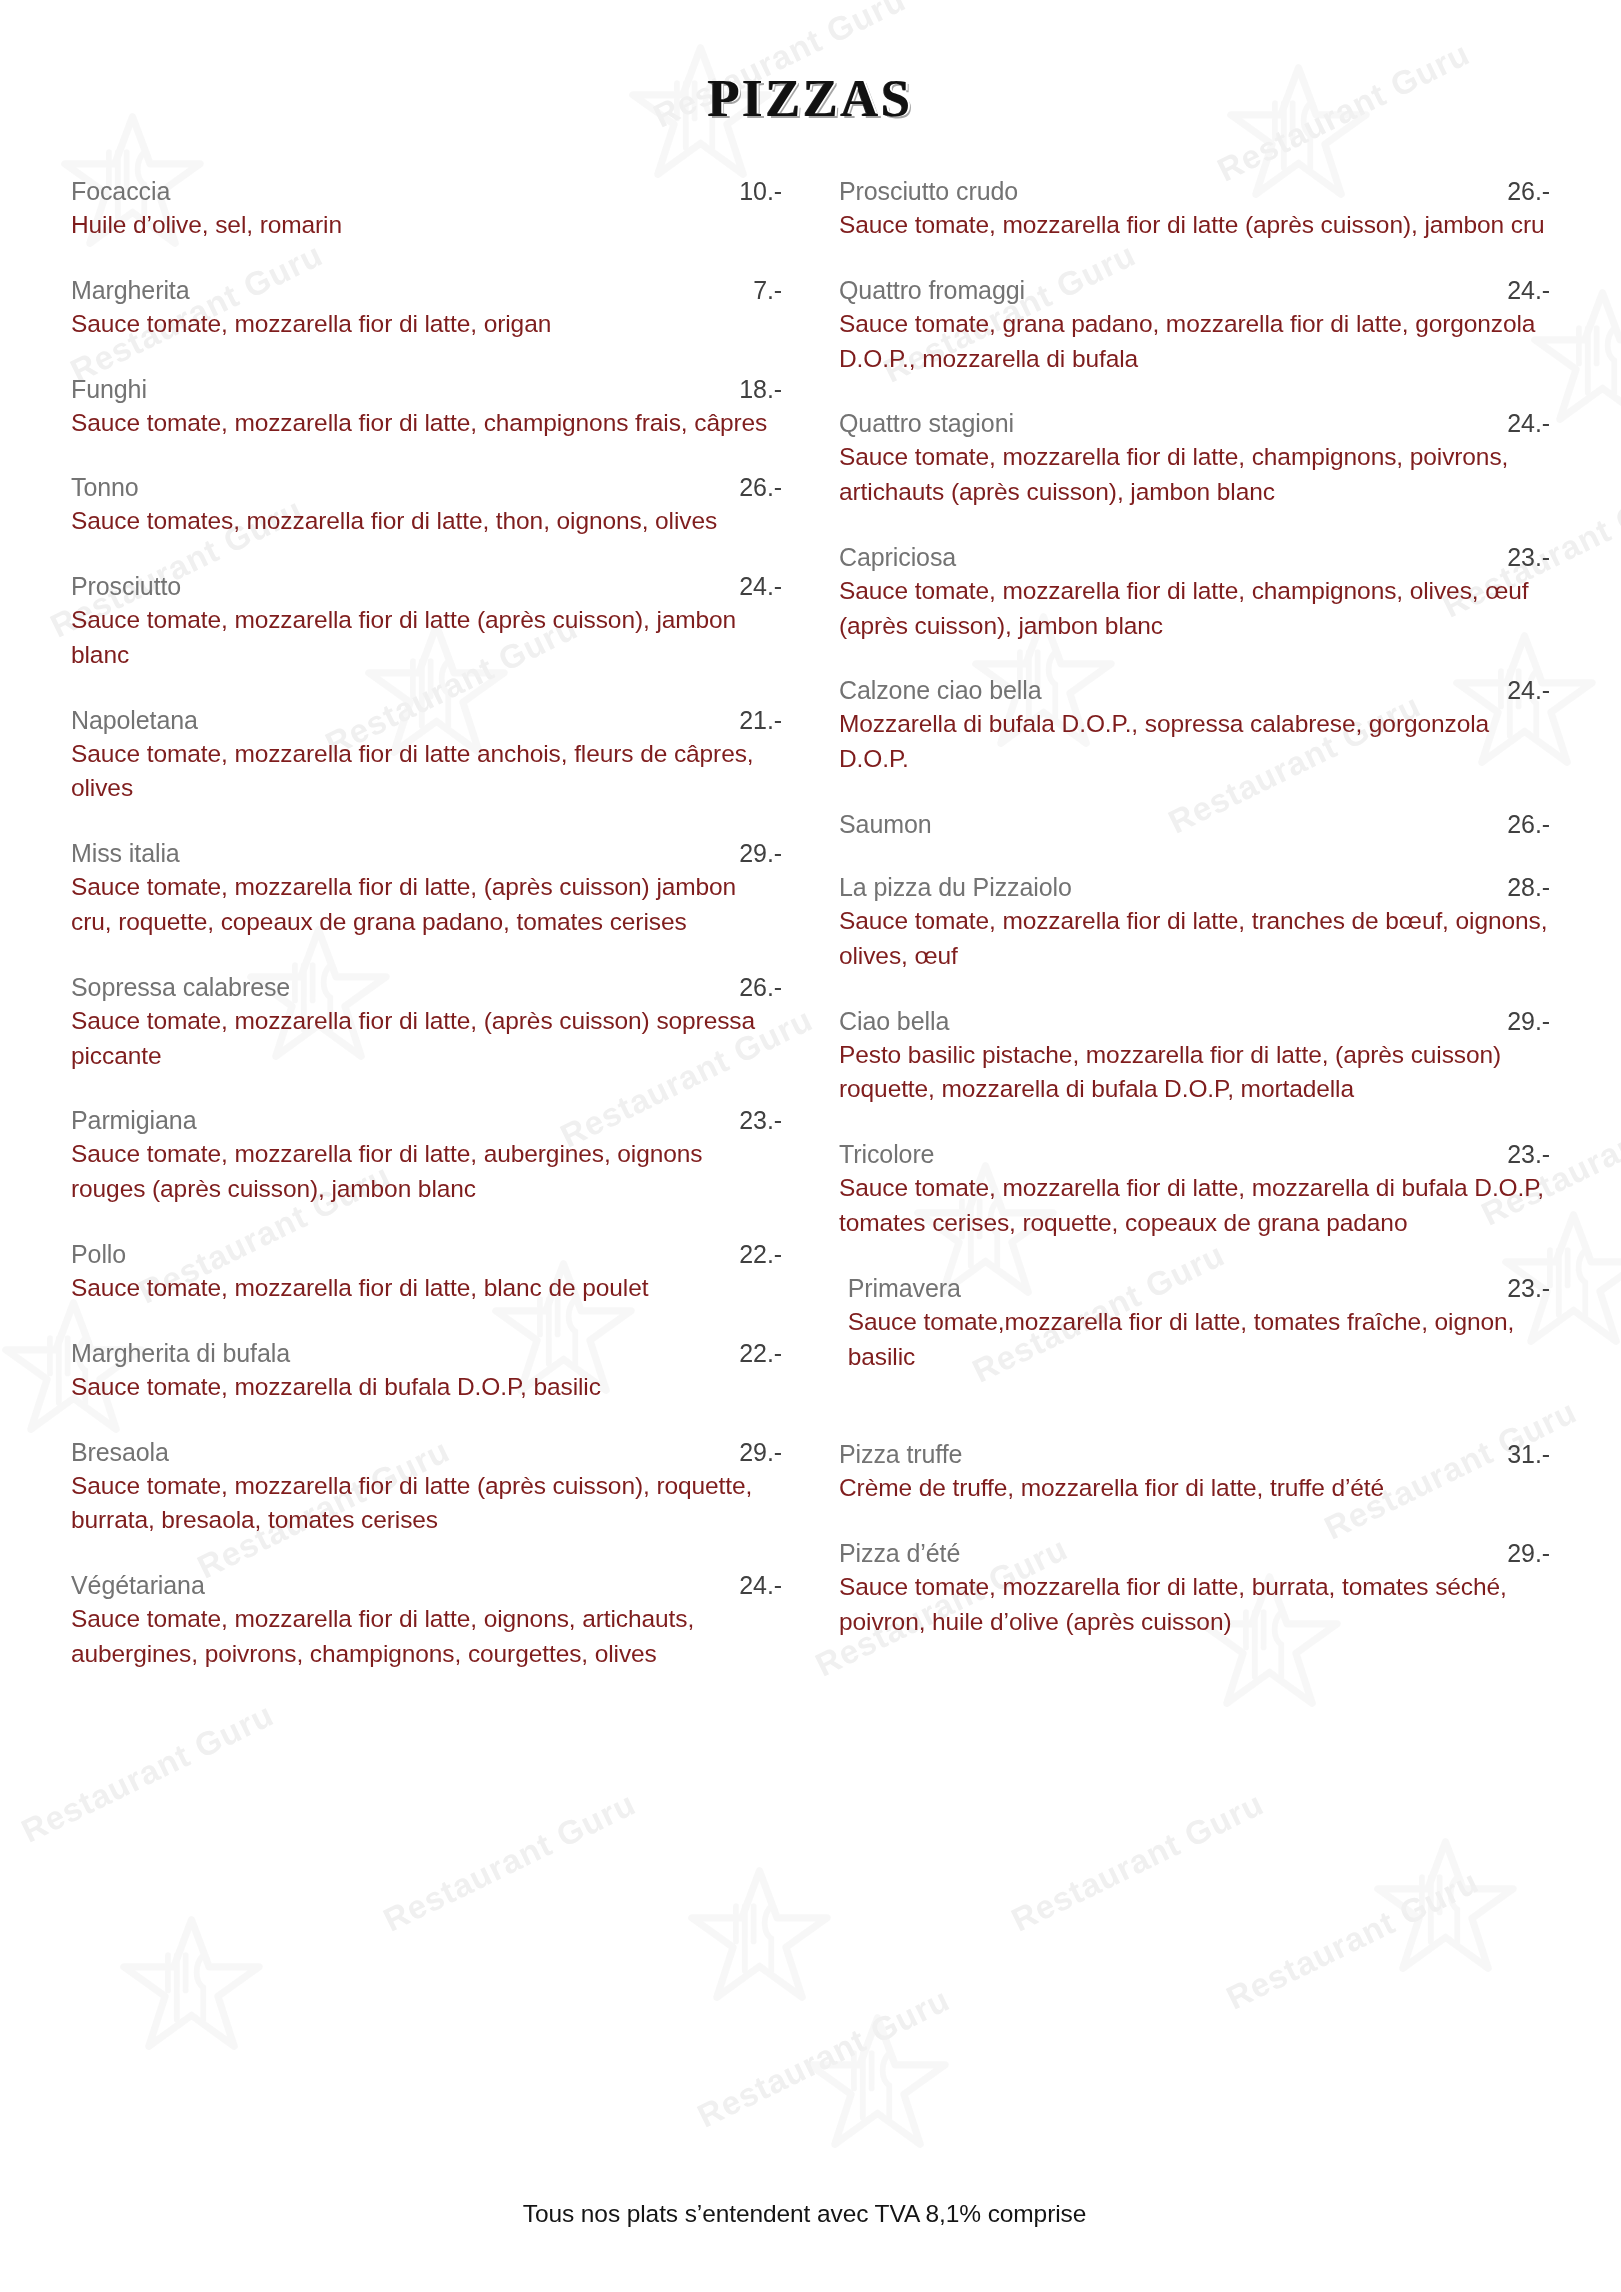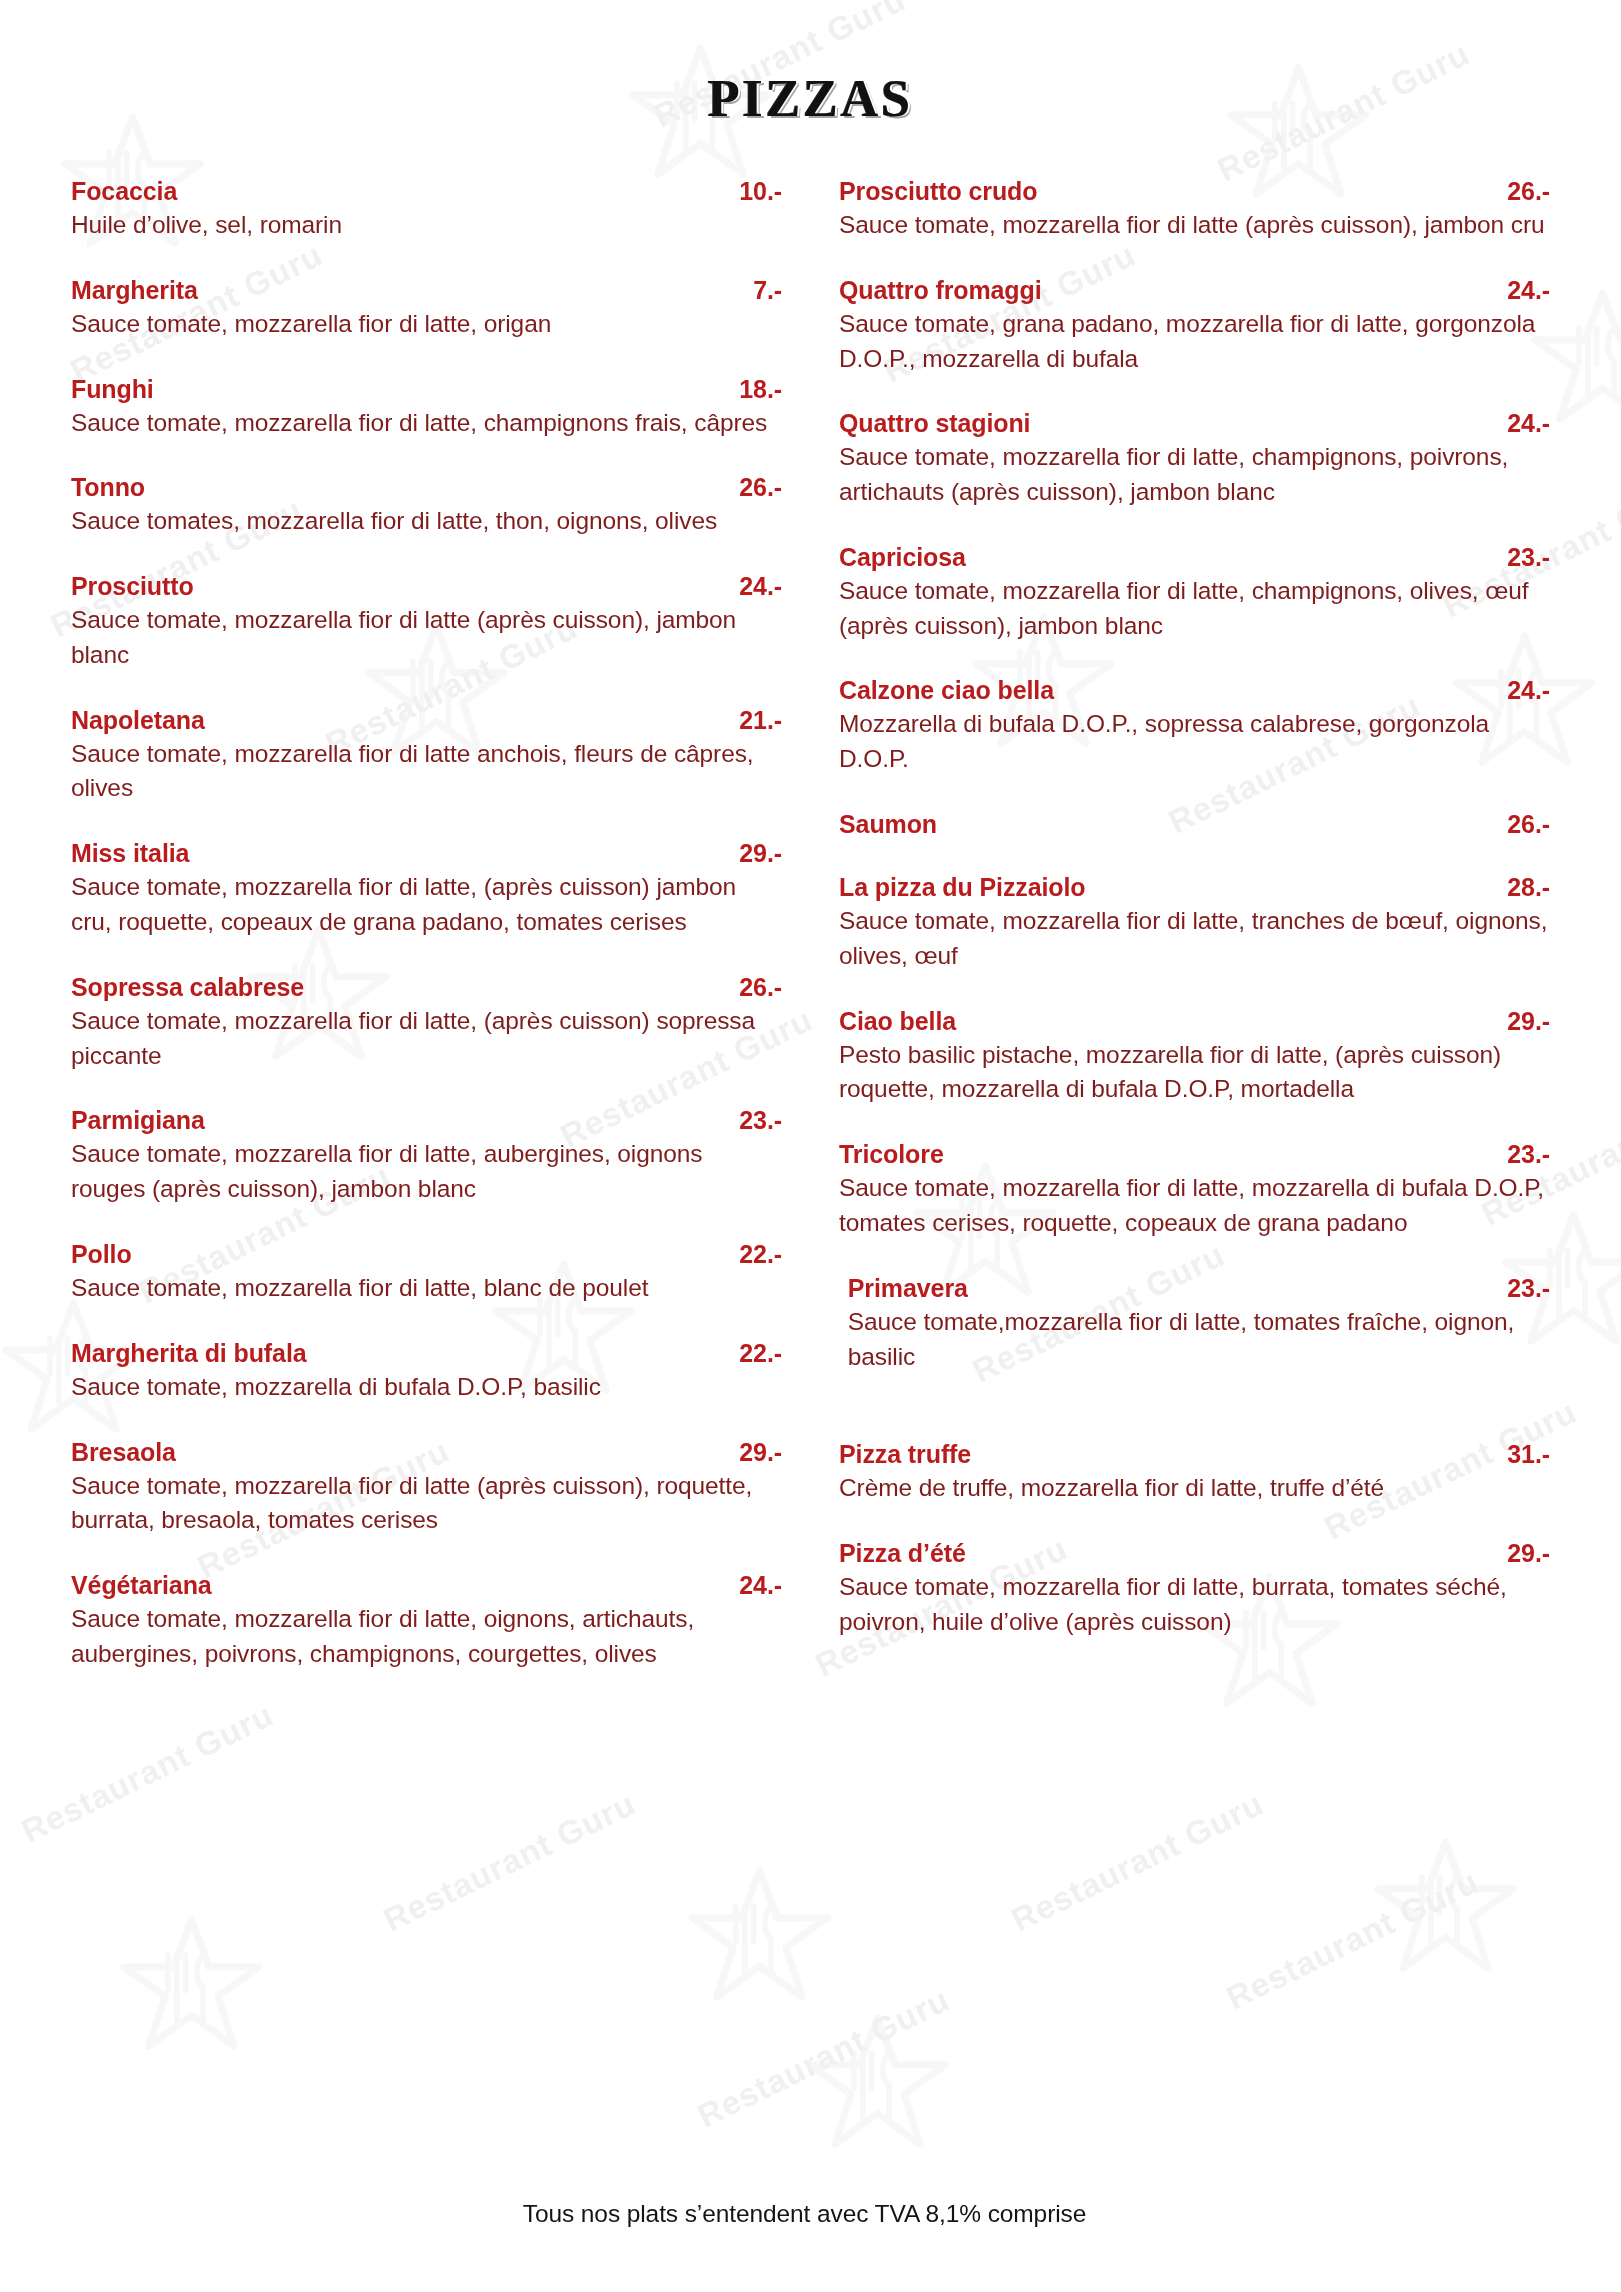--- a/index.html
+++ b/index.html
@@ -80,29 +80,29 @@
     margin-bottom: 31px;
   }
   .item-head {
     display: flex;
     align-items: baseline;
     justify-content: space-between;
     gap: 13.7px;
   }
   .item-name {
     font-size: 25px;
-    font-weight: 700;
+    font-weight: 400;
     line-height: 1.28;
-    color: #b91c1c;
+    color: #737373;
     letter-spacing: -0.1px;
   }
   .item-price {
     font-size: 25px;
-    font-weight: 700;
-    color: #b91c1c;
+    font-weight: 400;
+    color: #404040;
     white-space: nowrap;
     letter-spacing: -0.1px;
   }
   .item-desc {
     font-size: 24.5px;
     font-weight: 400;
     line-height: 1.42;
     color: #7f1d1d;
     margin-top: 1px;
     letter-spacing: -0.1px;

